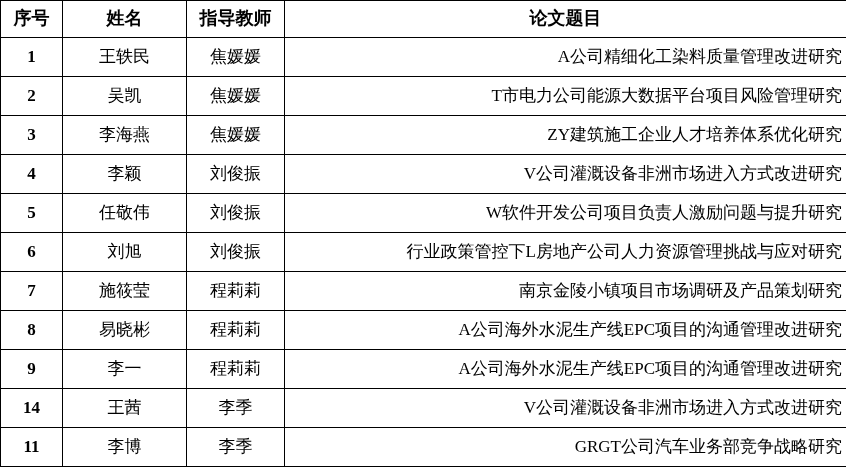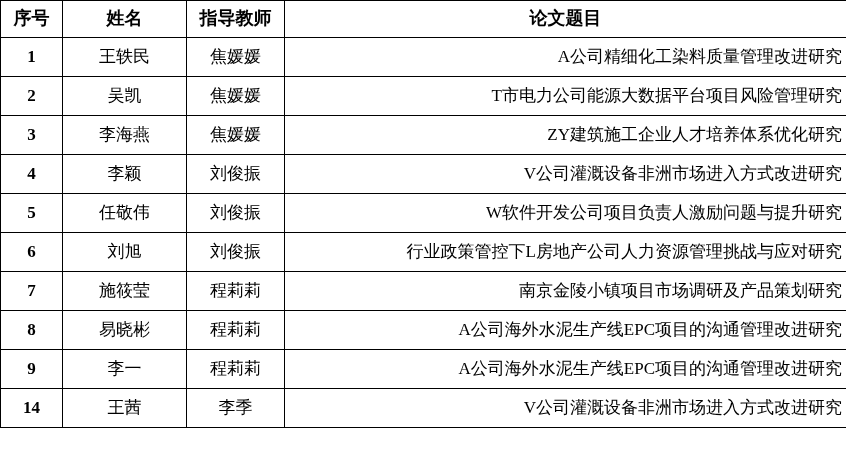--- a/index.html
+++ b/index.html
@@ -117,14 +117,20 @@
       <td class="cell-center">李一</td>
       <td class="cell-center">程莉莉</td>
       <td class="cell-left">A公司海外水泥生产线EPC项目的沟通管理改进研究</td>
     </tr>
     <tr>
       <td class="cell-index">14</td>
       <td class="cell-center">王茜</td>
       <td class="cell-center">李季</td>
       <td class="cell-left">V公司灌溉设备非洲市场进入方式改进研究</td>
     </tr>
+    <tr>
+      <td class="cell-index">11</td>
+      <td class="cell-center">李博</td>
+      <td class="cell-center">李季</td>
+      <td class="cell-left">GRGT公司汽车业务部竞争战略研究</td>
+    </tr>
   </tbody>
 </table>
 
 </body></html>

